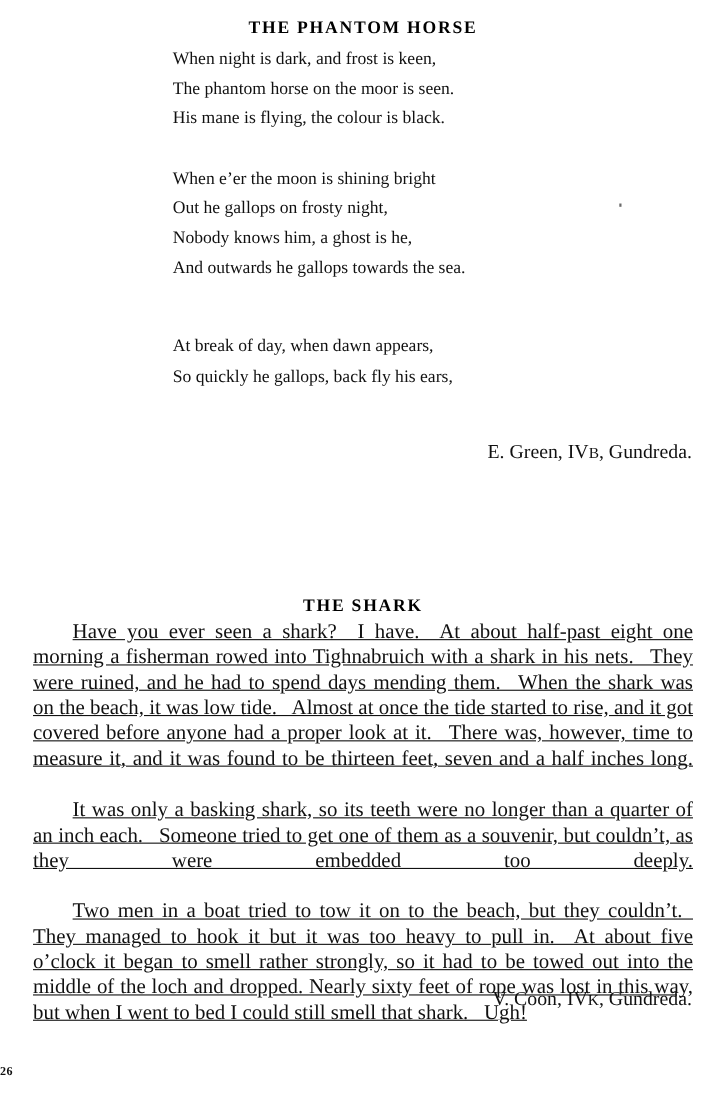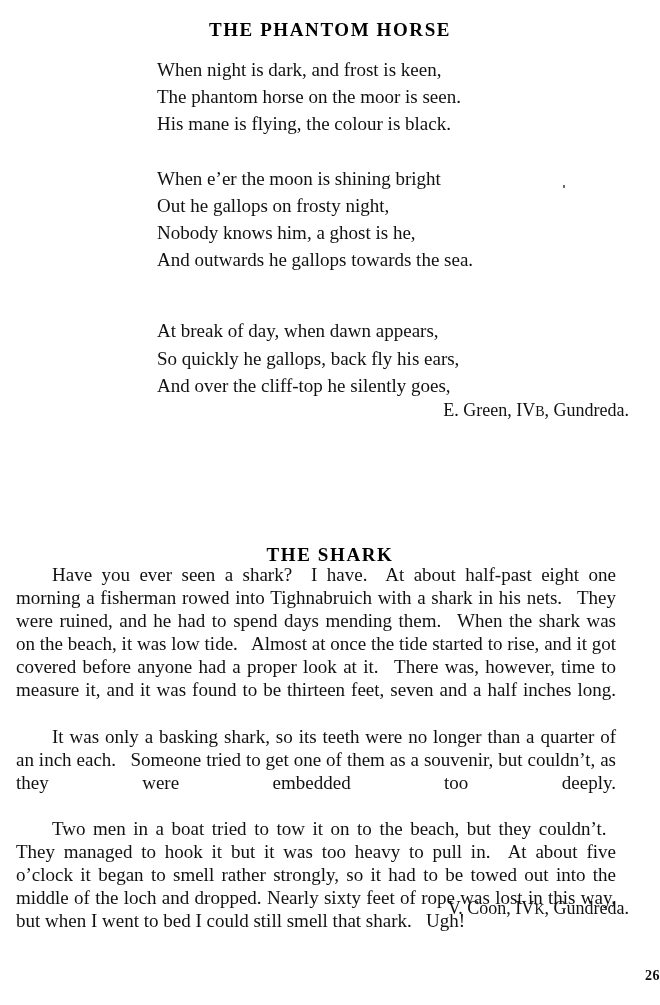--- a/index.html
+++ b/index.html
@@ -19,34 +19,34 @@
     position: relative;
     width: 660px;
     height: 1005px;
     box-sizing: border-box;
   }
 
   
   .heading {
     text-align: center;
     font-weight: bold;
-    font-size: 19px;
+    font-size: 16px;
     letter-spacing: 1.6px;
     color: #000000;
   }
   #heading-phantom-horse { position: absolute; top: 6px;  left: 0; right: 0; }
   #heading-shark         { position: absolute; top: 531px; left: 0; right: 0; }
 
   
   .poem {
     position: absolute;
-    top: 56px;
+    top: 40px;
     left: 157px;
     width: 420px;
-    font-size: 19px;
+    font-size: 16px;
     line-height: 27.2px;
   }
   .stanza { margin: 0 0 27px 0; }
   .stanza:last-child { margin-bottom: 0; margin-top: 44px; }
   .verse-line { white-space: pre-wrap; }
 
   
   .attribution {
     position: absolute;
     right: 31px;
@@ -58,46 +58,47 @@
   #attribution-prose { top: 898px; }
   .smallcap {
     font-size: 0.78em;
     text-transform: uppercase;
   }
 
   
   .prose {
     position: absolute;
     top: 563px;
-    left: 16px;
+    left: 30px;
     width: 600px;
     font-size: 19px;
     line-height: 23.1px;
     text-align: justify;
     text-justify: inter-word;
+    text-decoration: underline;
   }
   .prose p {
     margin: 0;
     text-indent: 36px;
   }
   .prose p::after {
     content: "";
     display: inline-block;
     width: 100%;
   }
   .prose p:last-child::after { content: none; }
 
   
   #page-number {
     position: absolute;
     top: 968px;
     left: 0;
     right: 0;
-    text-align: right;
-    font-size: 14px;
+    text-align: left;
+    font-size: 11px;
     font-weight: bold;
     letter-spacing: 0.5px;
   }
 
   
   #ink-speck {
     position: absolute;
     top: 185px;
     left: 563px;
     width: 2px;
@@ -121,21 +122,20 @@
     </div>
     <div class="stanza">
       <div class="verse-line">When e’er the moon is shining bright</div>
       <div class="verse-line">Out he gallops on frosty night,</div>
       <div class="verse-line">Nobody knows him, a ghost is he,</div>
       <div class="verse-line">And outwards he gallops towards the sea.</div>
     </div>
     <div class="stanza">
       <div class="verse-line">At break of day, when dawn appears,</div>
       <div class="verse-line">So quickly he gallops, back fly his ears,</div>
-      <div class="verse-line">And over the cliff-top he silently goes,</div>
     </div>
   </div>
 
   <div class="attribution" id="attribution-poem"><span>E. Green, IV</span><span class="smallcap">b</span><span>, Gundreda.</span></div>
 
   <h1 class="heading" id="heading-shark">THE SHARK</h1>
 
   <div class="prose">
     <p>Have you ever seen a shark?  I have.  At about half-past eight one morning a fisherman rowed into Tighnabruich with a shark in his nets.  They were ruined, and he had to spend days mending them.  When the shark was on the beach, it was low tide.  Almost at once the tide started to rise, and it got covered before anyone had a proper look at it.  There was, however, time to measure it, and it was found to be thirteen feet, seven and a half inches long.</p>
     <p>It was only a basking shark, so its teeth were no longer than a quarter of an inch each.  Someone tried to get one of them as a souvenir, but couldn’t, as they were embedded too deeply.</p>

